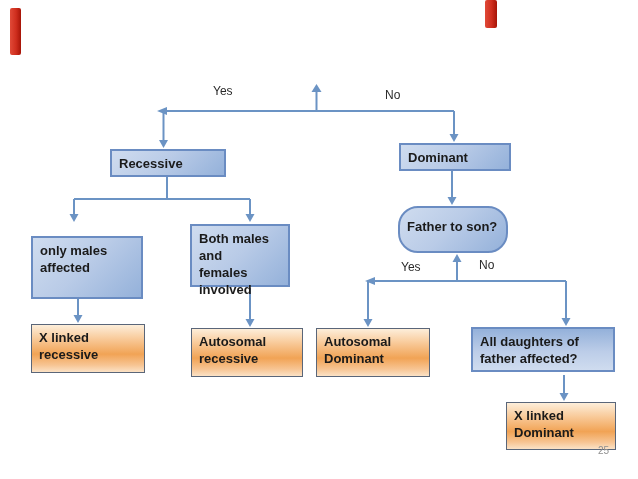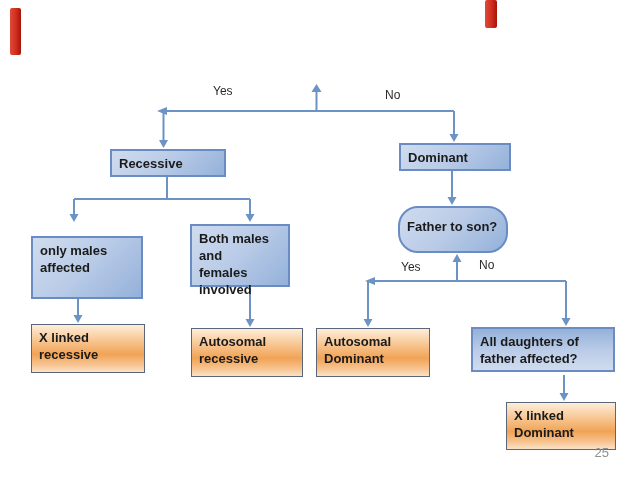--- a/index.html
+++ b/index.html
@@ -30,21 +30,21 @@
   }
   .branch-label{
     position:absolute;font-size:12px;color:var(--c-label);font-weight:normal;
   }
   .accent-bar{
     position:absolute;border-radius:2px;
     background:linear-gradient(90deg,#e04a38 0%, var(--c-accent-red) 55%, #a61407 100%);
   }
   .page-num{
     position:absolute;left:583px;top:445px;width:26px;text-align:right;
-    font-size:13px;color:var(--c-page-number);
+    font-size:10px;color:var(--c-page-number);
   }
 </style>
 </head>
 <body>
 
 <div class="slide">
 
   <svg class="wires" viewBox="0 0 638 479">
 
     <g>

